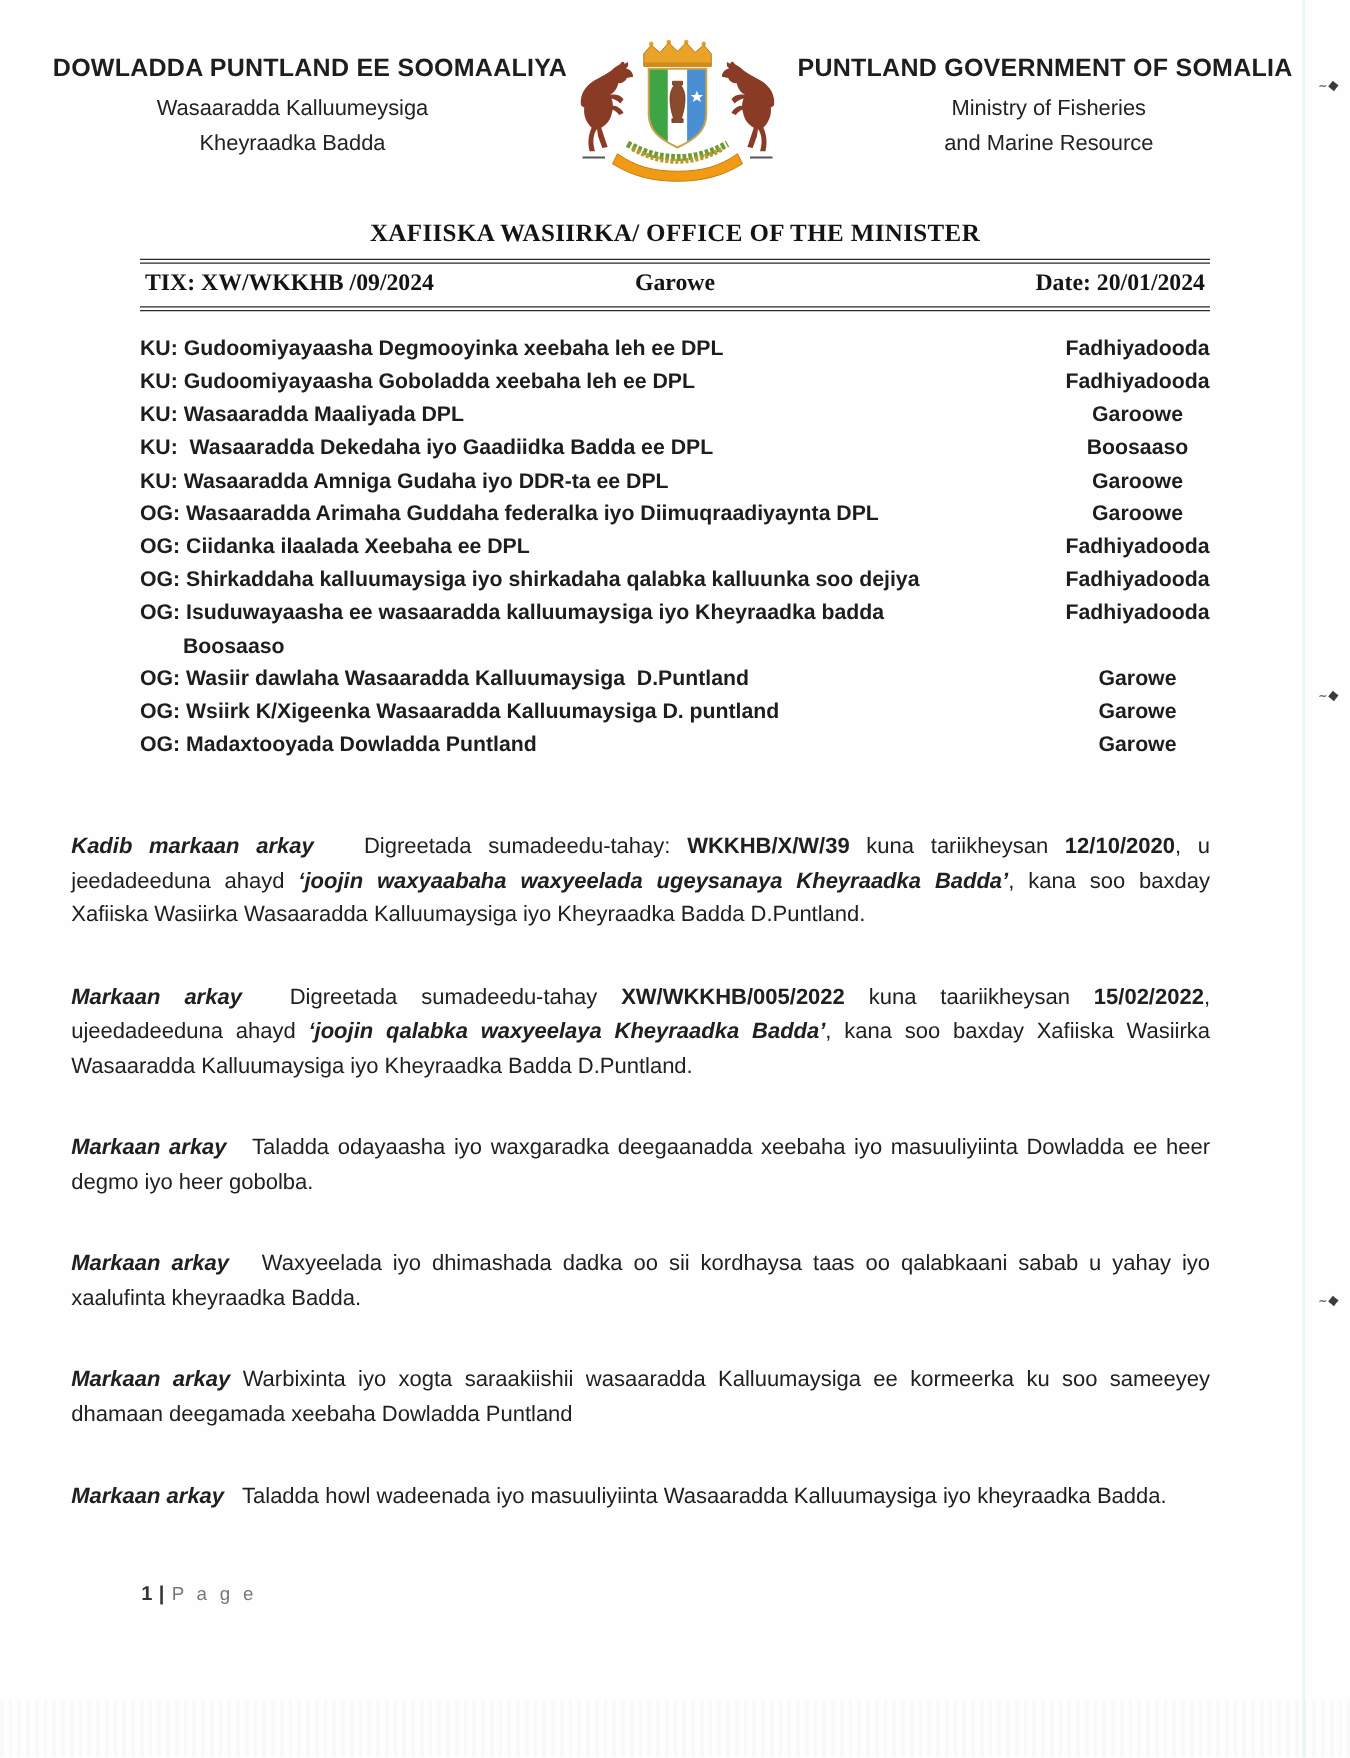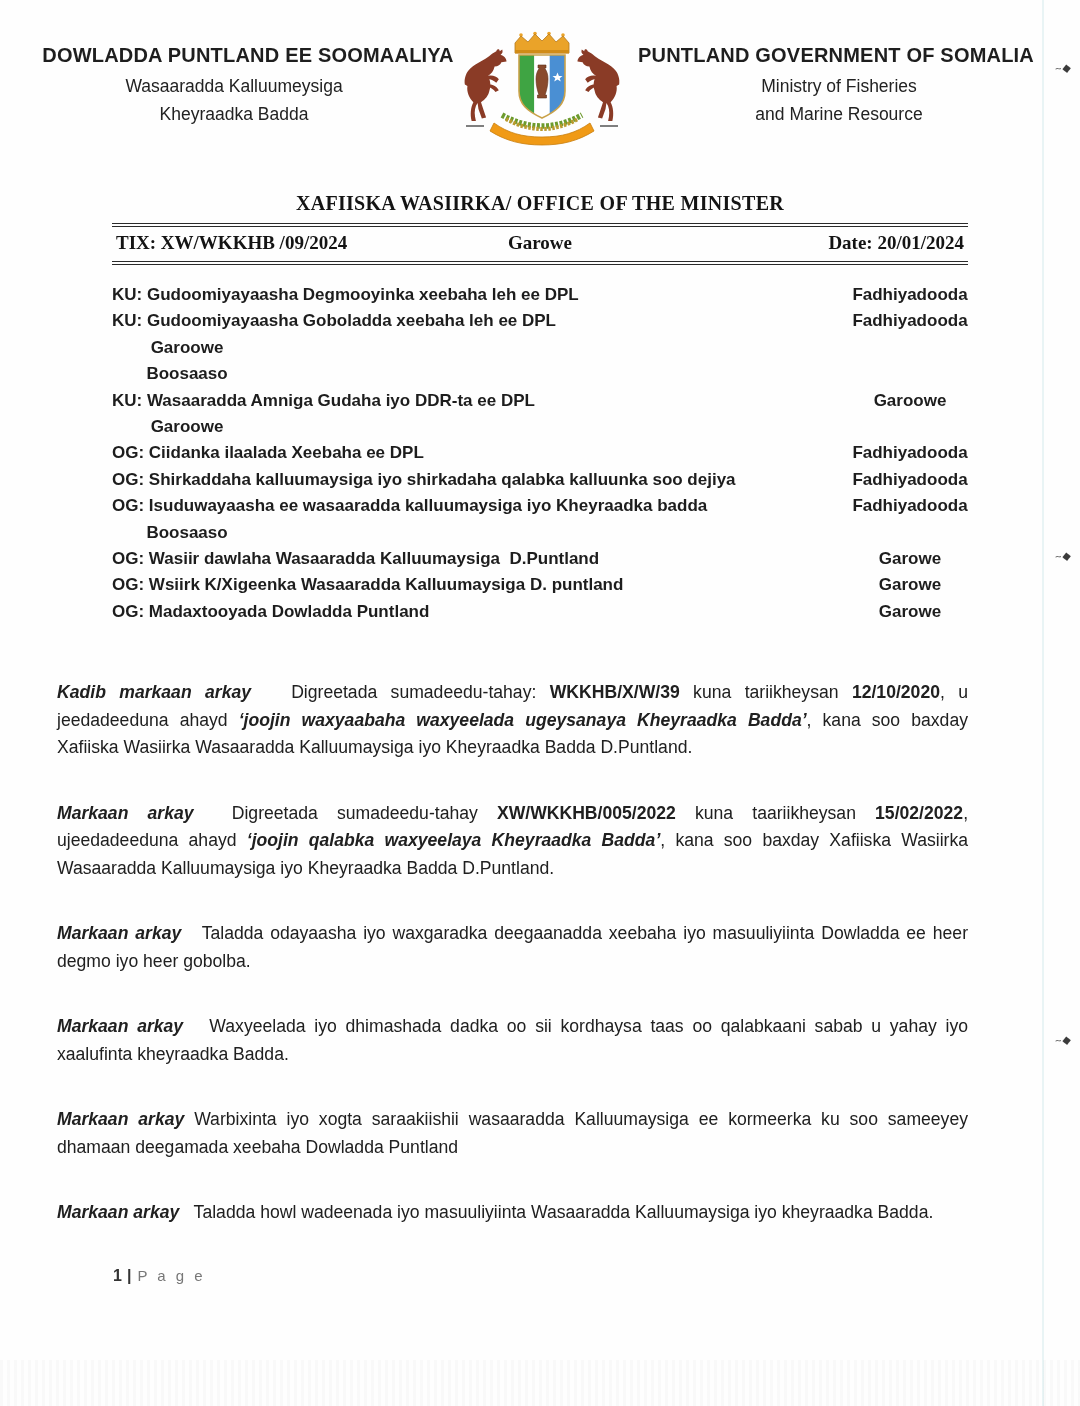--- a/index.html
+++ b/index.html
@@ -15,21 +15,21 @@
   .mast-col{flex:1;text-align:center;}
   .mast-title{font-size:20px;font-weight:bold;white-space:nowrap;letter-spacing:.2px;color:#1e1e1e;}
   .mast-sub{font-size:17.5px;line-height:27px;margin-top:6px;color:#222;}
   .mast-sub + .mast-sub{margin-top:1px;}
   .mast-left .mast-sub{margin-right:28px;}
   .mast-right .mast-sub{margin-left:6px;}
   .emblem{width:172px;flex:0 0 172px;margin-top:-14px;display:flex;justify-content:center;}
 
   
   .office-title{
-    margin-top:40px;text-align:center;
+    margin-top:24px;text-align:center;
     font-family:"Liberation Serif", serif;font-weight:bold;font-size:20px;color:#141414;letter-spacing:.3px;
   }
   .ref-row{
     margin:8px 112px 0 112px;
     border-top:4px double #2a2a2a;border-bottom:4px double #2a2a2a;
     padding:5px 4px 7px 4px;
     display:grid;grid-template-columns:1fr auto 1fr;align-items:center;
     font-family:"Liberation Serif", serif;font-weight:bold;font-size:19px;color:#141414;
   }
   .ref-tix{text-align:left;}
@@ -158,30 +158,33 @@
   <div class="dist-list" id="dist-list">
       <div class="dist-row">
         <span class="dist-label">KU: Gudoomiyayaasha Degmooyinka xeebaha leh ee DPL</span>
         <span class="dist-loc">Fadhiyadooda</span>
       </div>
       <div class="dist-row">
         <span class="dist-label">KU: Gudoomiyayaasha Goboladda xeebaha leh ee DPL</span>
         <span class="dist-loc">Fadhiyadooda</span>
       </div>
       <div class="dist-row">
+        <span class="dist-label">KU: Wasaaradda Maaliyada DPL</span>
         <span class="dist-loc">Garoowe</span>
       </div>
       <div class="dist-row">
+        <span class="dist-label">KU:  Wasaaradda Dekedaha iyo Gaadiidka Badda ee DPL</span>
         <span class="dist-loc">Boosaaso</span>
       </div>
       <div class="dist-row">
         <span class="dist-label">KU: Wasaaradda Amniga Gudaha iyo DDR-ta ee DPL</span>
         <span class="dist-loc">Garoowe</span>
       </div>
       <div class="dist-row">
+        <span class="dist-label">OG: Wasaaradda Arimaha Guddaha federalka iyo Diimuqraadiyaynta DPL</span>
         <span class="dist-loc">Garoowe</span>
       </div>
       <div class="dist-row">
         <span class="dist-label">OG: Ciidanka ilaalada Xeebaha ee DPL</span>
         <span class="dist-loc">Fadhiyadooda</span>
       </div>
       <div class="dist-row">
         <span class="dist-label">OG: Shirkaddaha kalluumaysiga iyo shirkadaha qalabka kalluunka soo dejiya</span>
         <span class="dist-loc">Fadhiyadooda</span>
       </div>

